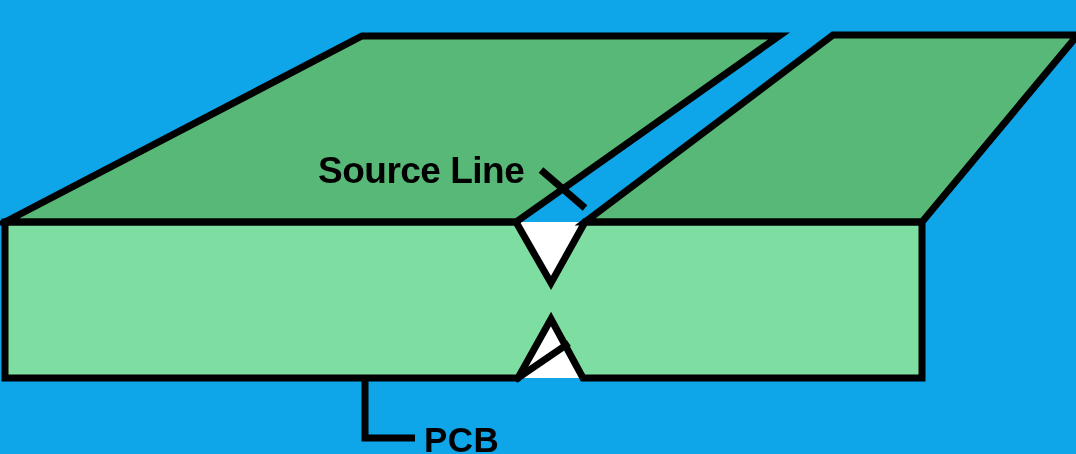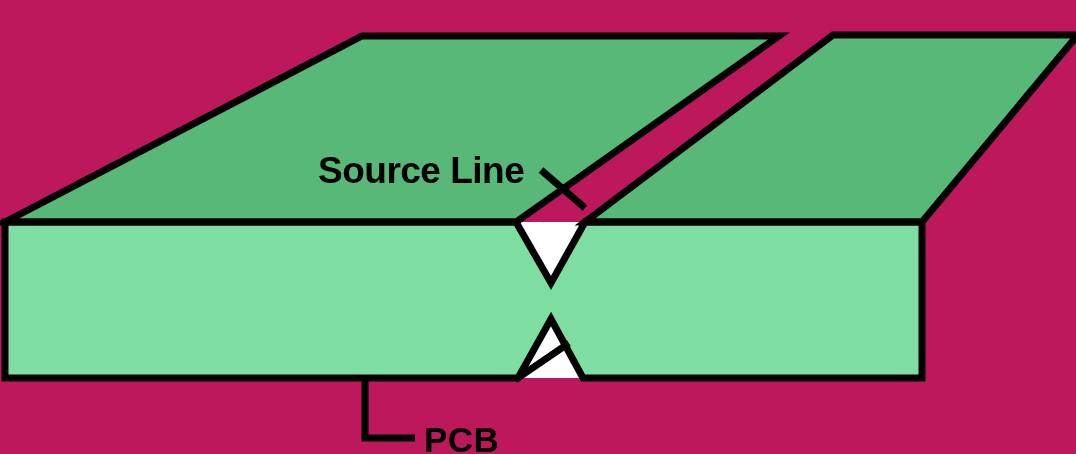--- a/index.html
+++ b/index.html
@@ -11,21 +11,21 @@
   body {
     width: 1076px;
     height: 454px;
     overflow: hidden;
     font-family: "Liberation Sans", sans-serif;
   }
   #diagram-root {
     position: relative;
     width: 1076px;
     height: 454px;
-    background: #be185d;
+    background: #0ea5e9;
   }
   #pcb-svg {
     display: block;
     width: 1076px;
     height: 454px;
   }
   .label-text {
     font-family: "Liberation Sans", sans-serif;
     font-weight: bold;
     fill: #000000;

